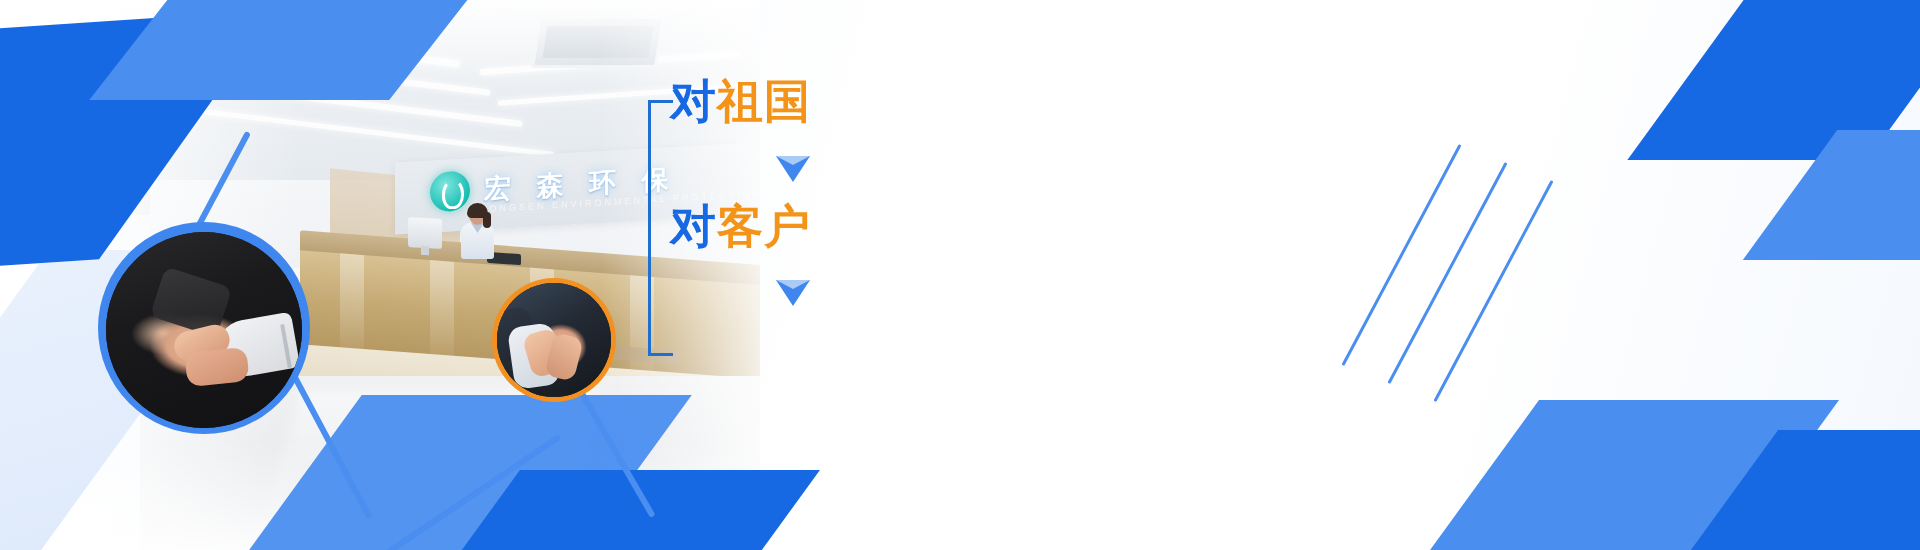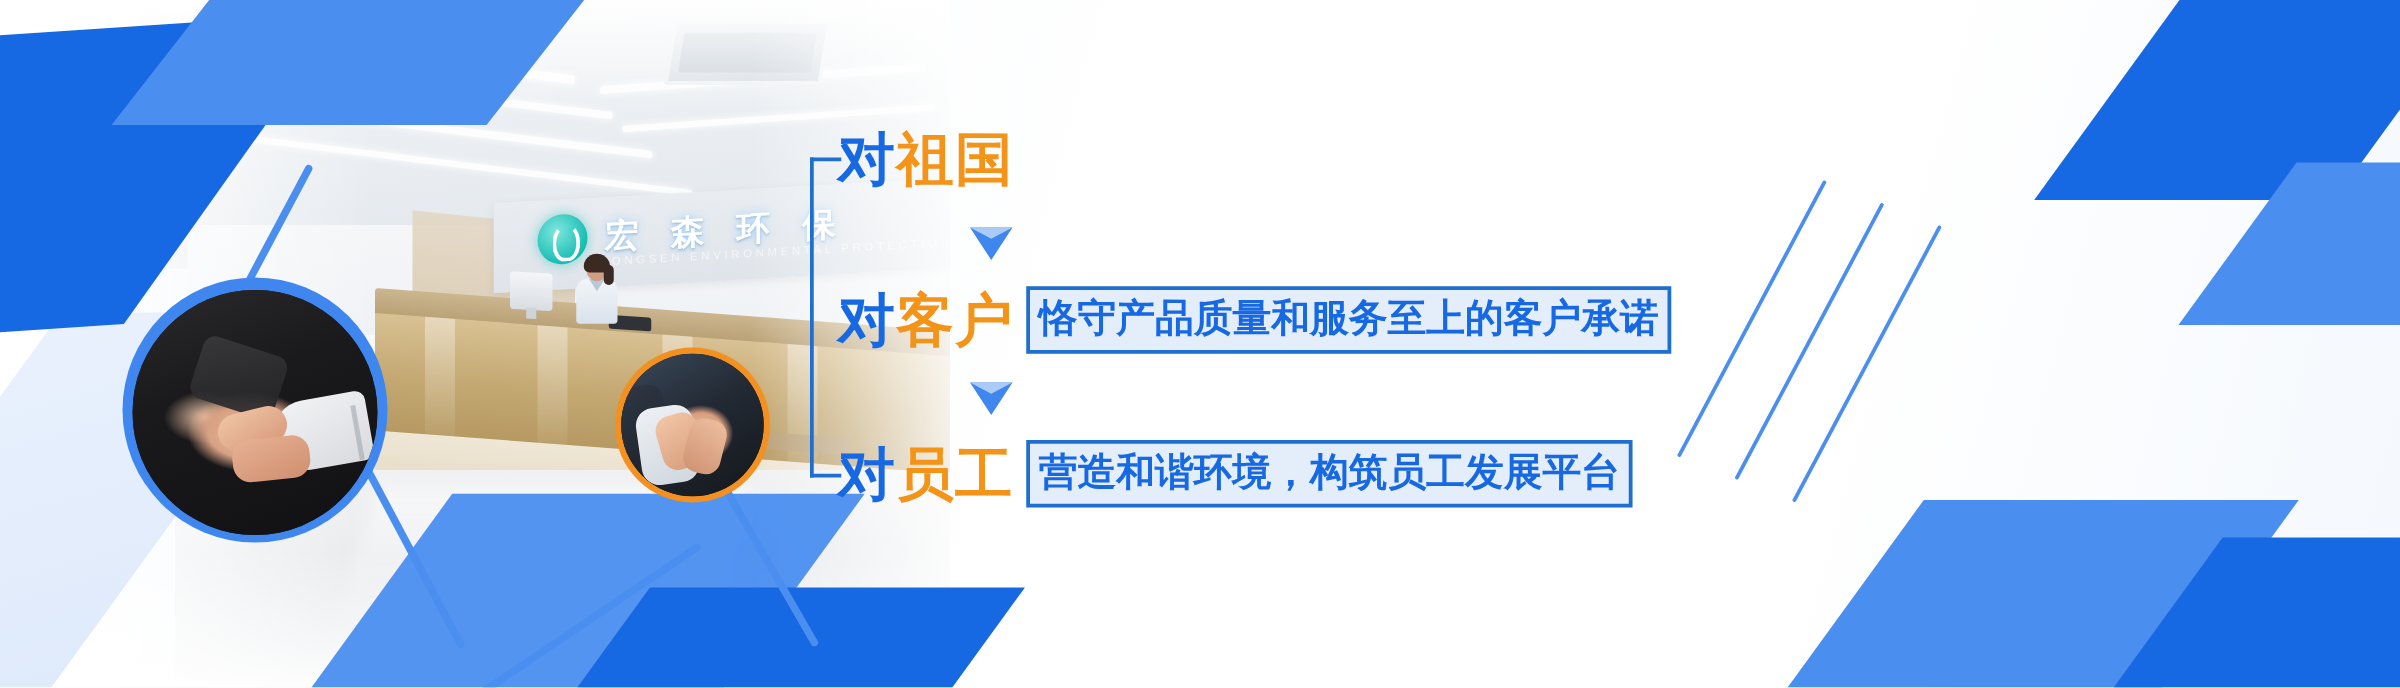--- a/index.html
+++ b/index.html
@@ -303,34 +303,34 @@
 
   
   .thin-lines{position:absolute;right:260px;top:130px;width:300px;height:300px;}
   .thin-lines i{
     position:absolute;display:block;width:3px;height:250px;background:#4a8ef0;
     transform:rotate(28deg);border-radius:2px;
   }
 
   
   .content{
-    position:absolute;left:648px;top:84px;width:700px;height:330px;
+    position:absolute;left:648px;top:58px;width:700px;height:330px;
   }
   .bracket{
     position:absolute;left:0;top:42px;width:22px;height:250px;
     border-left:3px solid #1f6fd0;
     border-top:3px solid #1f6fd0;
     border-bottom:3px solid #1f6fd0;
   }
   .row{
     position:absolute;left:22px;display:flex;align-items:center;
     white-space:nowrap;
   }
   .row-1{top:20px;}
-  .row-2{top:145px;}
+  .row-2{top:145px;flex-direction:column;}
   .row-3{top:268px;}
   .lead{
     font-size:46px;font-weight:bold;line-height:1;letter-spacing:1px;
     font-family:"DejaVu Sans","Liberation Sans",sans-serif;
   }
   .lead .c-blue{color:#1668e3;}
   .lead .c-orange{color:#f39419;}
   .box{
     margin-left:10px;
     border:3px solid #1f6fd0;
@@ -474,26 +474,19 @@
         <span class="c-blue">对</span><span class="c-orange">祖国</span>
       </span>
     </div>
 
     <div class="arrow arrow-1"></div>
 
     <div class="row row-2">
       <span class="lead">
         <span class="c-blue">对</span><span class="c-orange">客户</span>
       </span>
-      <span class="box">恪守产品质量和服务至上的客户承诺</span>
     </div>
 
     <div class="arrow arrow-2"></div>
 
-    <div class="row row-3">
-      <span class="lead">
-        <span class="c-blue">对</span><span class="c-orange">员工</span>
-      </span>
-      <span class="box">营造和谐环境，构筑员工发展平台</span>
-    </div>
 
   </div>
 </div>
 
 </body></html>

